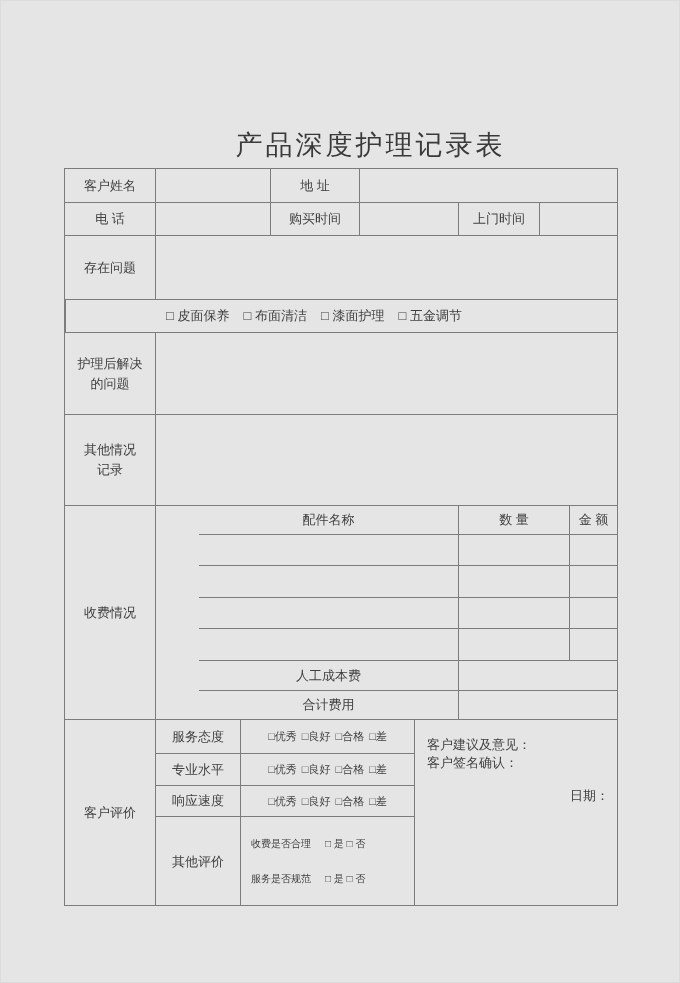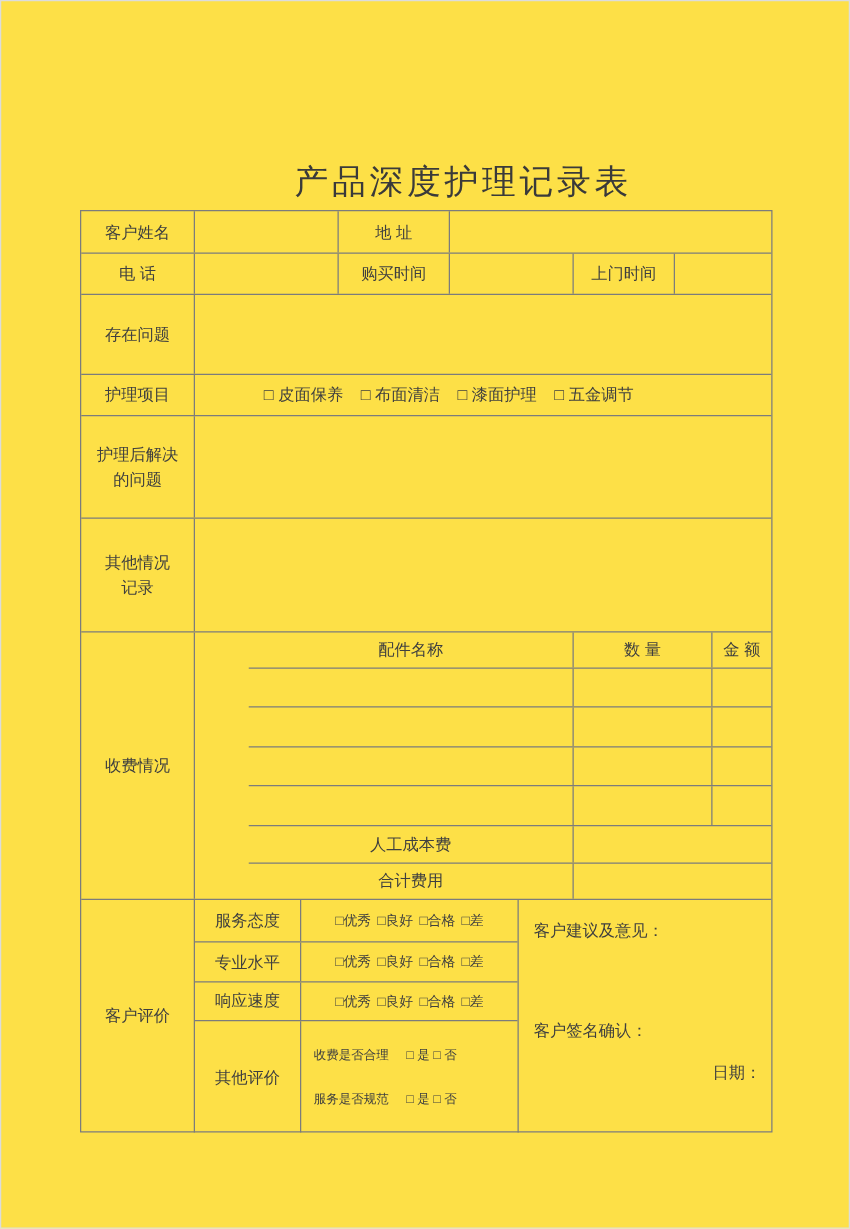--- a/index.html
+++ b/index.html
@@ -5,21 +5,21 @@
   * { box-sizing: border-box; margin: 0; padding: 0; }
   html, body { background: #ffffff; }
   body {
     font-family: "Liberation Sans", "DejaVu Sans", sans-serif;
     color: #3f3f3f;
   }
   .page {
     position: relative;
     width: 680px;
     height: 983px;
-    background: #fde047;
+    background: #e5e5e5;
     border: 1px solid #dcdcdc;
     overflow: hidden;
   }
   .title {
     position: absolute;
     left: 63px;
     top: 126px;
     width: 553px;
     text-align: center;
     transform: translateX(30px);
@@ -93,21 +93,21 @@
     font-size: 10px;
     white-space: nowrap;
   }
   .qline .qopt { margin-left: 14px; }
   .colD {
     flex: 1 1 auto;
     padding: 16px 8px 10px 12px;
     display: block;
     text-align: left;
   }
-  .colD .sig { margin-top: 62px; }
+  .colD .sig { }
   .colD .date { margin-top: 15px; text-align: right; }
   .two-line { line-height: 20px; }
   .careopts { white-space: nowrap; padding-right: 55px; }
   .careopts span + span { margin-left: 14px; }
   .ratings span + span { margin-left: 5px; }
   .mlines { display: flex; flex-direction: column; justify-content: center; align-items: center; }
 </style>
 </head>
 <body>
 
@@ -132,21 +132,20 @@
       <div class="cell bl w81">上门时间</div>
       <div class="cell bl grow"></div>
     </div>
 
     <div class="row h64">
       <div class="cell lblcol">存在问题</div>
       <div class="cell bl grow"></div>
     </div>
 
     <div class="row h33">
-      <div class="cell lblcol">护理项目</div>
       <div class="cell bl grow careopts">
         <span>□ 皮面保养</span>
         <span>□ 布面清洁</span>
         <span>□ 漆面护理</span>
         <span>□ 五金调节</span>
       </div>
     </div>
 
     <div class="row h82">
       <div class="cell lblcol mlines two-line">

